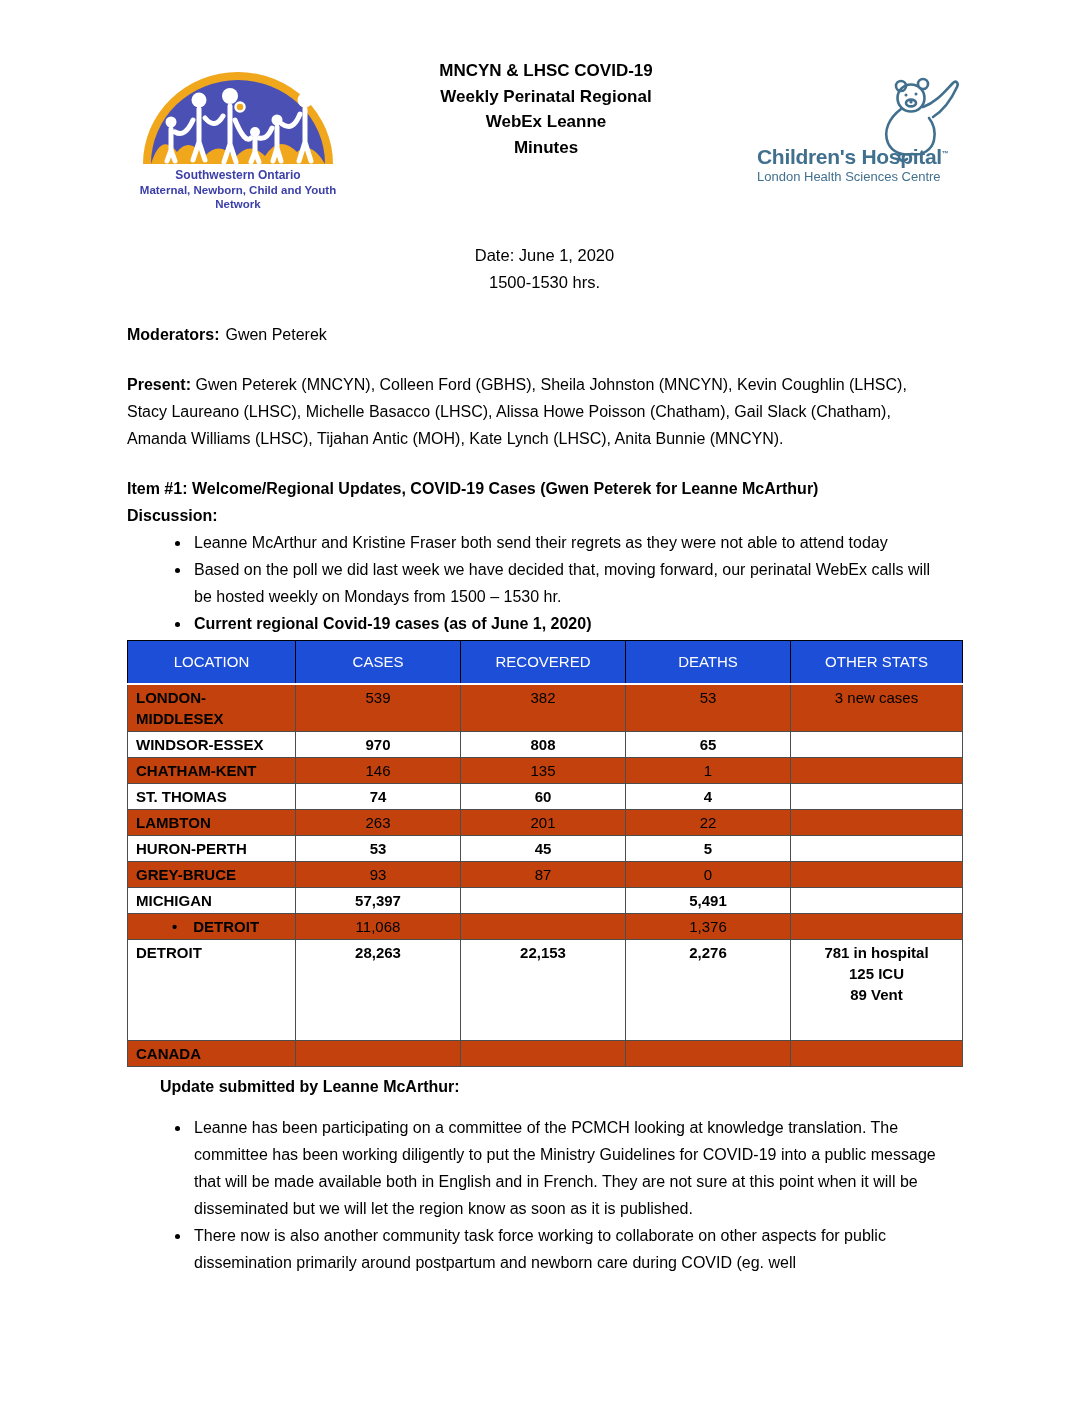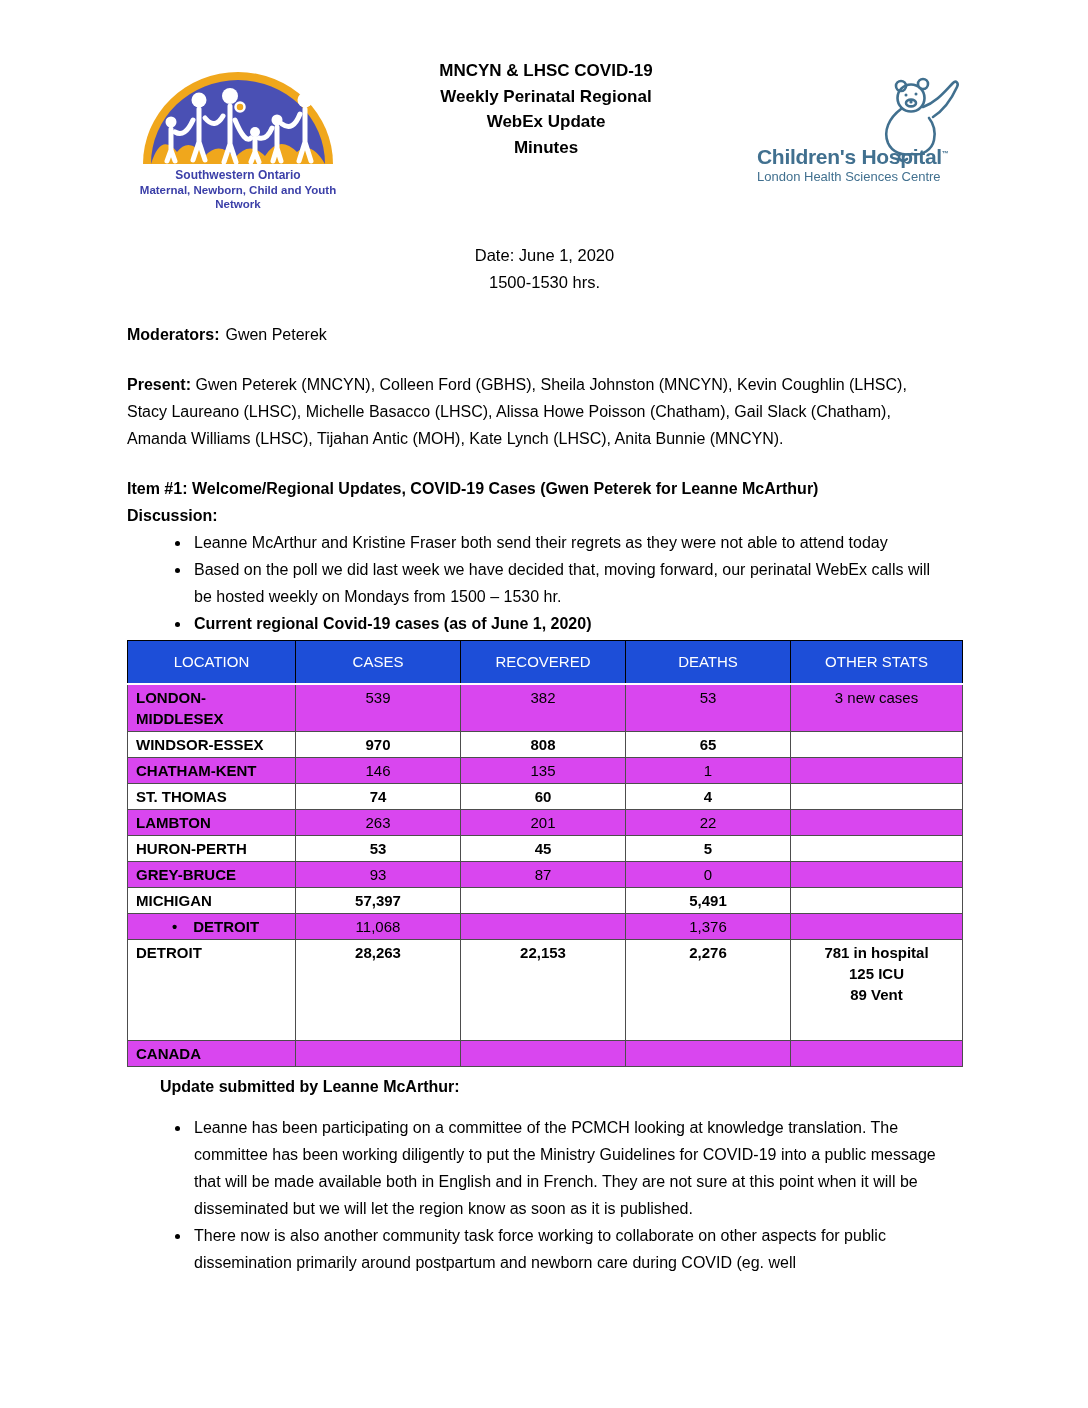--- a/index.html
+++ b/index.html
@@ -65,21 +65,21 @@
     background:#1d4ed8; color:#fff; font-weight:normal; font-size:15px;
     border:1px solid #000; border-bottom:2px solid #fff;
     padding:11px 2px; text-align:center; line-height:20px;
   }
   .covid-table td {
     border:1px solid #4d4d4d; padding:2px 4px;
     text-align:center; vertical-align:top; line-height:21px;
     height:20px;
   }
   .covid-table td.loc { text-align:left; padding-left:8px; padding-right:24px; font-weight:bold; }
-  tr.shaded td { background:#d946ef; }
+  tr.shaded td { background:#c2410c; }
   tr.boldrow td { font-weight:bold; }
   tr.tall td { height:96px; }
   tr.short td { height:17px; }
   td.other { white-space:pre-line; }
   .rowbullet { display:inline-block; margin-left:36px; margin-right:16px; font-weight:bold; }
 
   
   .update-heading { margin-top:6px; margin-left:33px; font-weight:bold; }
   ul.update-bullets { margin-top:14px; }
 </style>
@@ -115,21 +115,21 @@
         <path d="M 145 66 Q 156 74 163 56"></path>
       </g>
     </svg>
     <div class="mncyn-line1">Southwestern Ontario</div>
     <div class="mncyn-line2">Maternal, Newborn, Child and Youth Network</div>
   </div>
 
   <div class="doc-title">
     <div>MNCYN &amp; LHSC COVID-19</div>
     <div>Weekly Perinatal Regional</div>
-    <div>WebEx Update</div>
+    <div>WebEx Leanne</div>
     <div>Minutes</div>
   </div>
 
   <div class="ch-logo">
     <svg class="ch-bear" width="104" height="88" viewBox="0 0 104 88">
       <g stroke="#41708f" stroke-width="2.6" fill="none" stroke-linecap="round">
         <circle cx="44" cy="12" r="5"></circle>
         <circle cx="66" cy="10" r="5"></circle>
         <circle cx="54" cy="24" r="13.5"></circle>
         <ellipse cx="54" cy="29" rx="5" ry="3.4"></ellipse>

